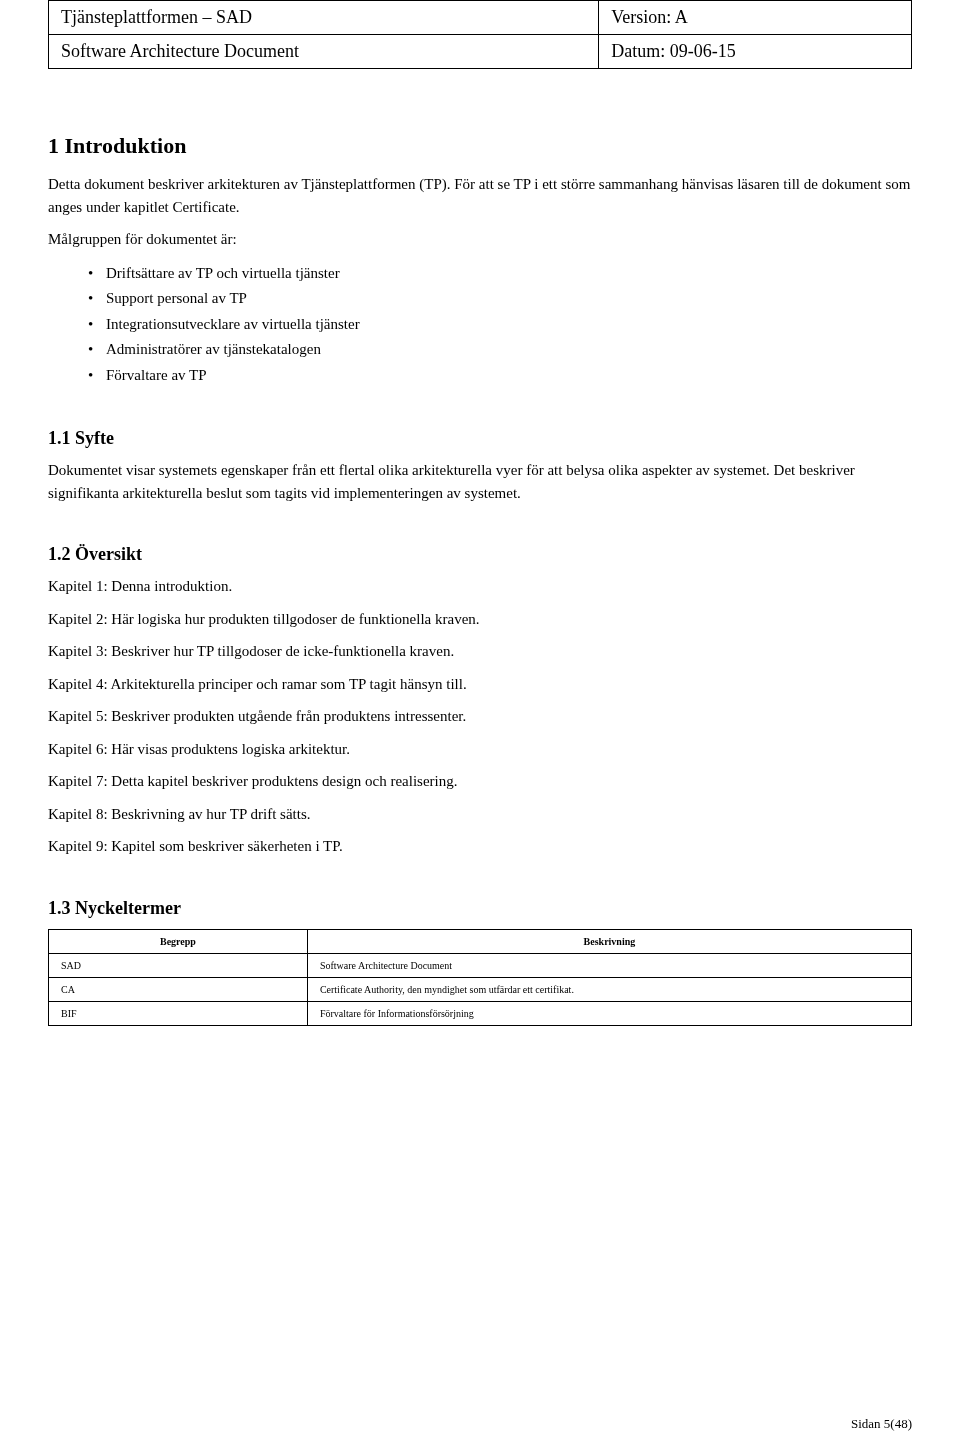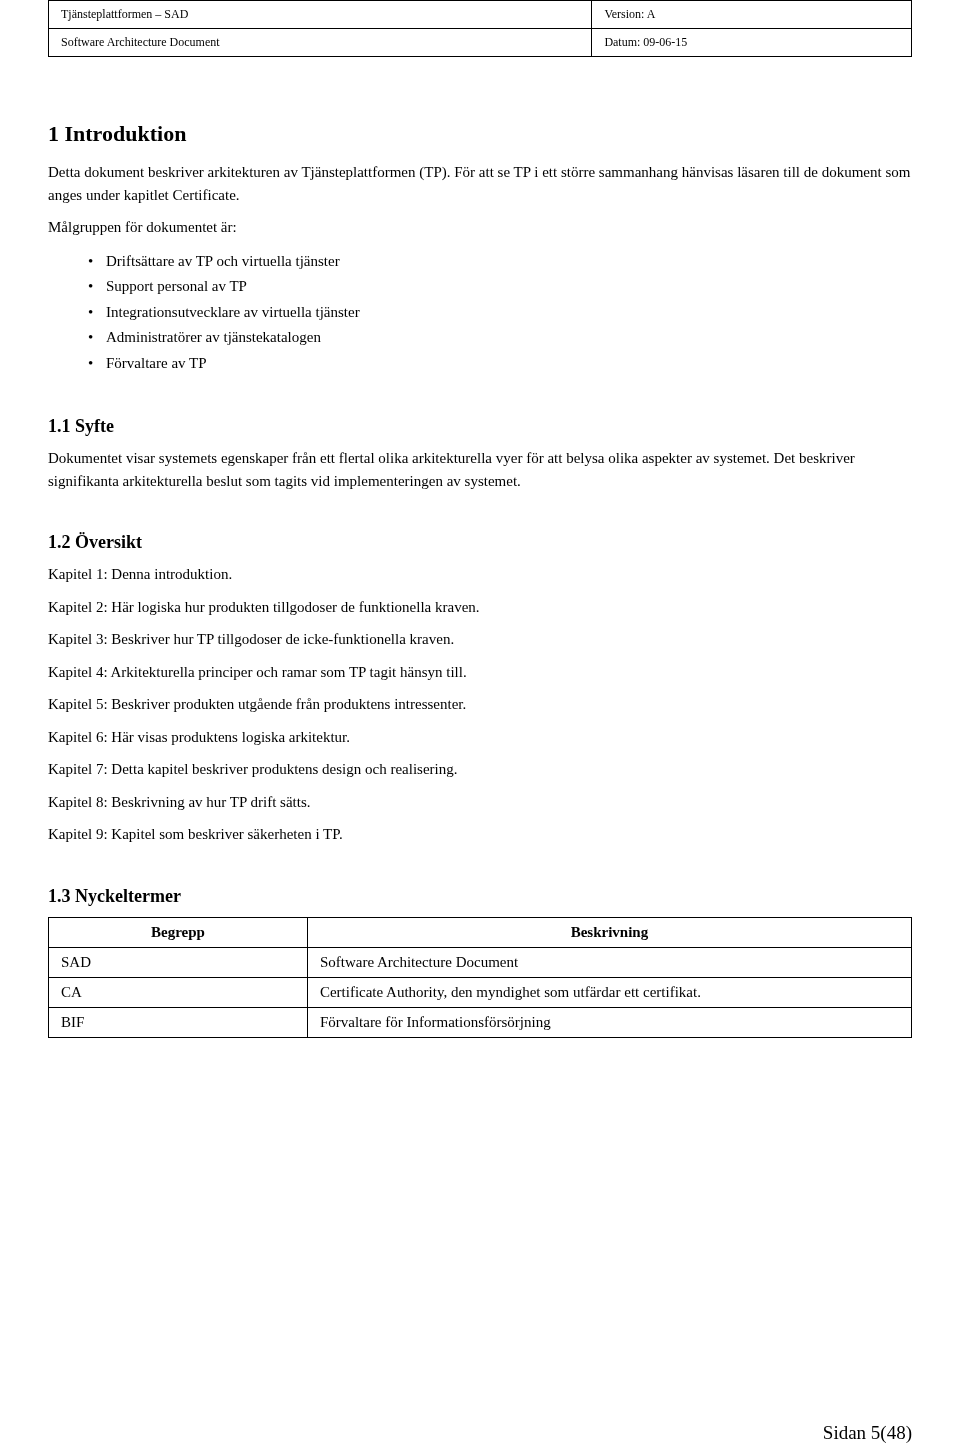--- a/index.html
+++ b/index.html
@@ -24,21 +24,21 @@
     }
     .header-table {
       width: 100%;
       border-collapse: collapse;
       border: 1px solid #000;
       margin-bottom: 0;
     }
     .header-table td {
       border: 1px solid #000;
       padding: 6px 12px;
-      font-size: 12px;
+      font-size: 18px;
     }
     .content {
       padding: 24px 48px 80px 48px;
     }
     .header-area {
       padding: 0 48px;
     }
     h1 {
       font-size: 22px;
       font-weight: bold;
@@ -71,38 +71,38 @@
     }
     .nyckel-table {
       width: 100%;
       border-collapse: collapse;
       margin-top: 10px;
       margin-bottom: 16px;
     }
     .nyckel-table th, .nyckel-table td {
       border: 1px solid #000;
       padding: 6px 12px;
-      font-size: 15px;
+      font-size: 10px;
       vertical-align: top;
     }
     .nyckel-table th {
       font-weight: bold;
       background: #fff;
     }
     .nyckel-table td:first-child {
       width: 30%;
     }
     .nyckel-table td:last-child {
       width: 70%;
     }
     .footer {
       position: absolute;
-      bottom: 4px;
+      bottom: 16px;
       right: 48px;
-      font-size: 19px;
+      font-size: 13px;
     }
   </style>
 </head>
 <body>
 
 <div class="page">
 
   <div class="header-area">
     <table class="header-table">
       <tbody>

